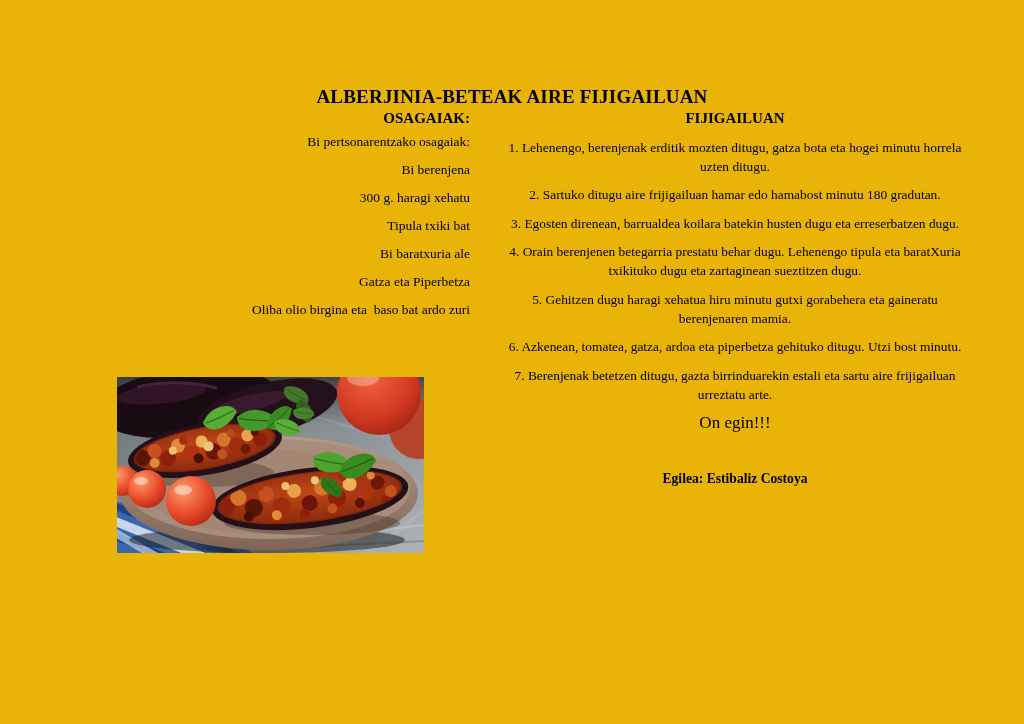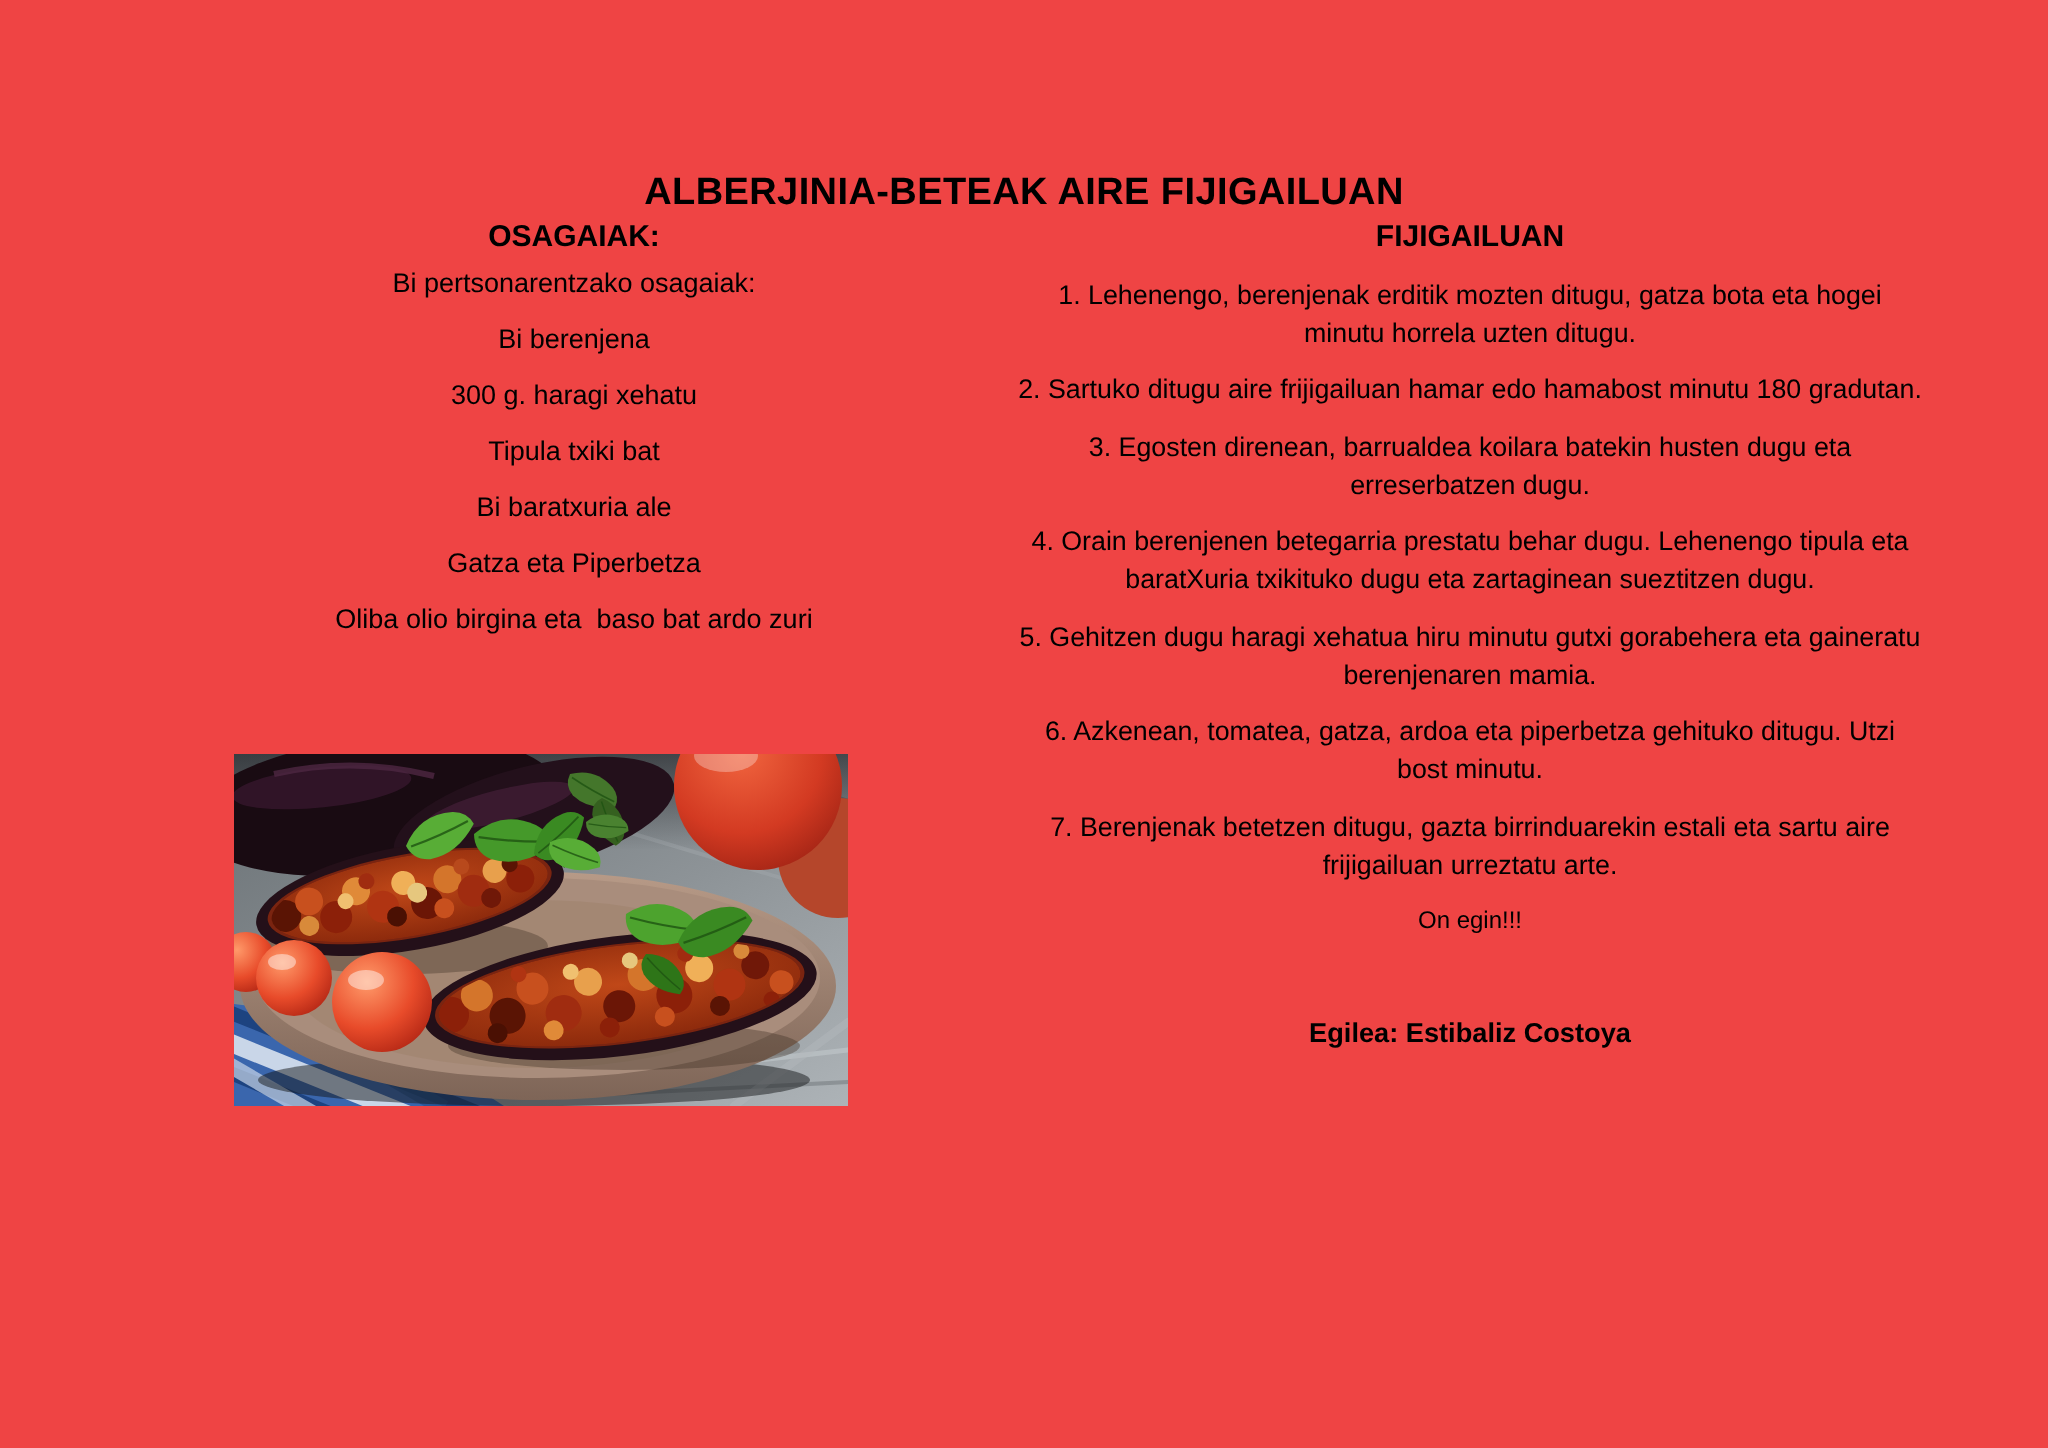--- a/index.html
+++ b/index.html
@@ -1,57 +1,57 @@
 <!DOCTYPE html>
 <html><head>
 <meta charset="utf-8">
 <style>
   html, body { margin: 0; padding: 0; background: #ffffff; }
   .page {
     position: relative;
     width: 1024px;
     height: 724px;
-    background: #ef4444;
-    font-family: Liberation Sans, sans-serif;
+    background: #eab308;
+    font-family: Liberation Serif, serif;
     color: #000000;
     overflow: hidden;
   }
   .doc-title {
     position: absolute;
     top: 86px; left: 0;
     width: 100%;
     text-align: center;
     font-size: 19px;
     line-height: 22px;
     font-weight: bold;
     letter-spacing: 0.2px;
   }
   .col { position: absolute; top: 109px; text-align: center; }
-  .col-left  { left: 92px;  width: 390px; }
+  .col-left  { left: 80px;  width: 390px; text-align: right; }
   .col-right { left: 508px; width: 454px; }
   .col-header {
     font-weight: bold;
     font-size: 15px;
     line-height: 19px;
     margin: 0;
   }
   .ingredients { margin-top: 0; }
   .ingredients p {
     font-size: 13.5px;
     line-height: 28px;
     margin: 0;
     white-space: pre-wrap;
   }
   .steps p {
     font-size: 13.4px;
     line-height: 19px;
     margin: 9.5px 0 0 0;
   }
   .closing {
-    font-size: 12px;
+    font-size: 17px;
     line-height: 19px;
     margin-top: 9.5px;
   }
   .author {
     font-size: 13.6px;
     line-height: 19px;
     font-weight: bold;
     margin-top: 37px;
   }
   .photo-wrap {

